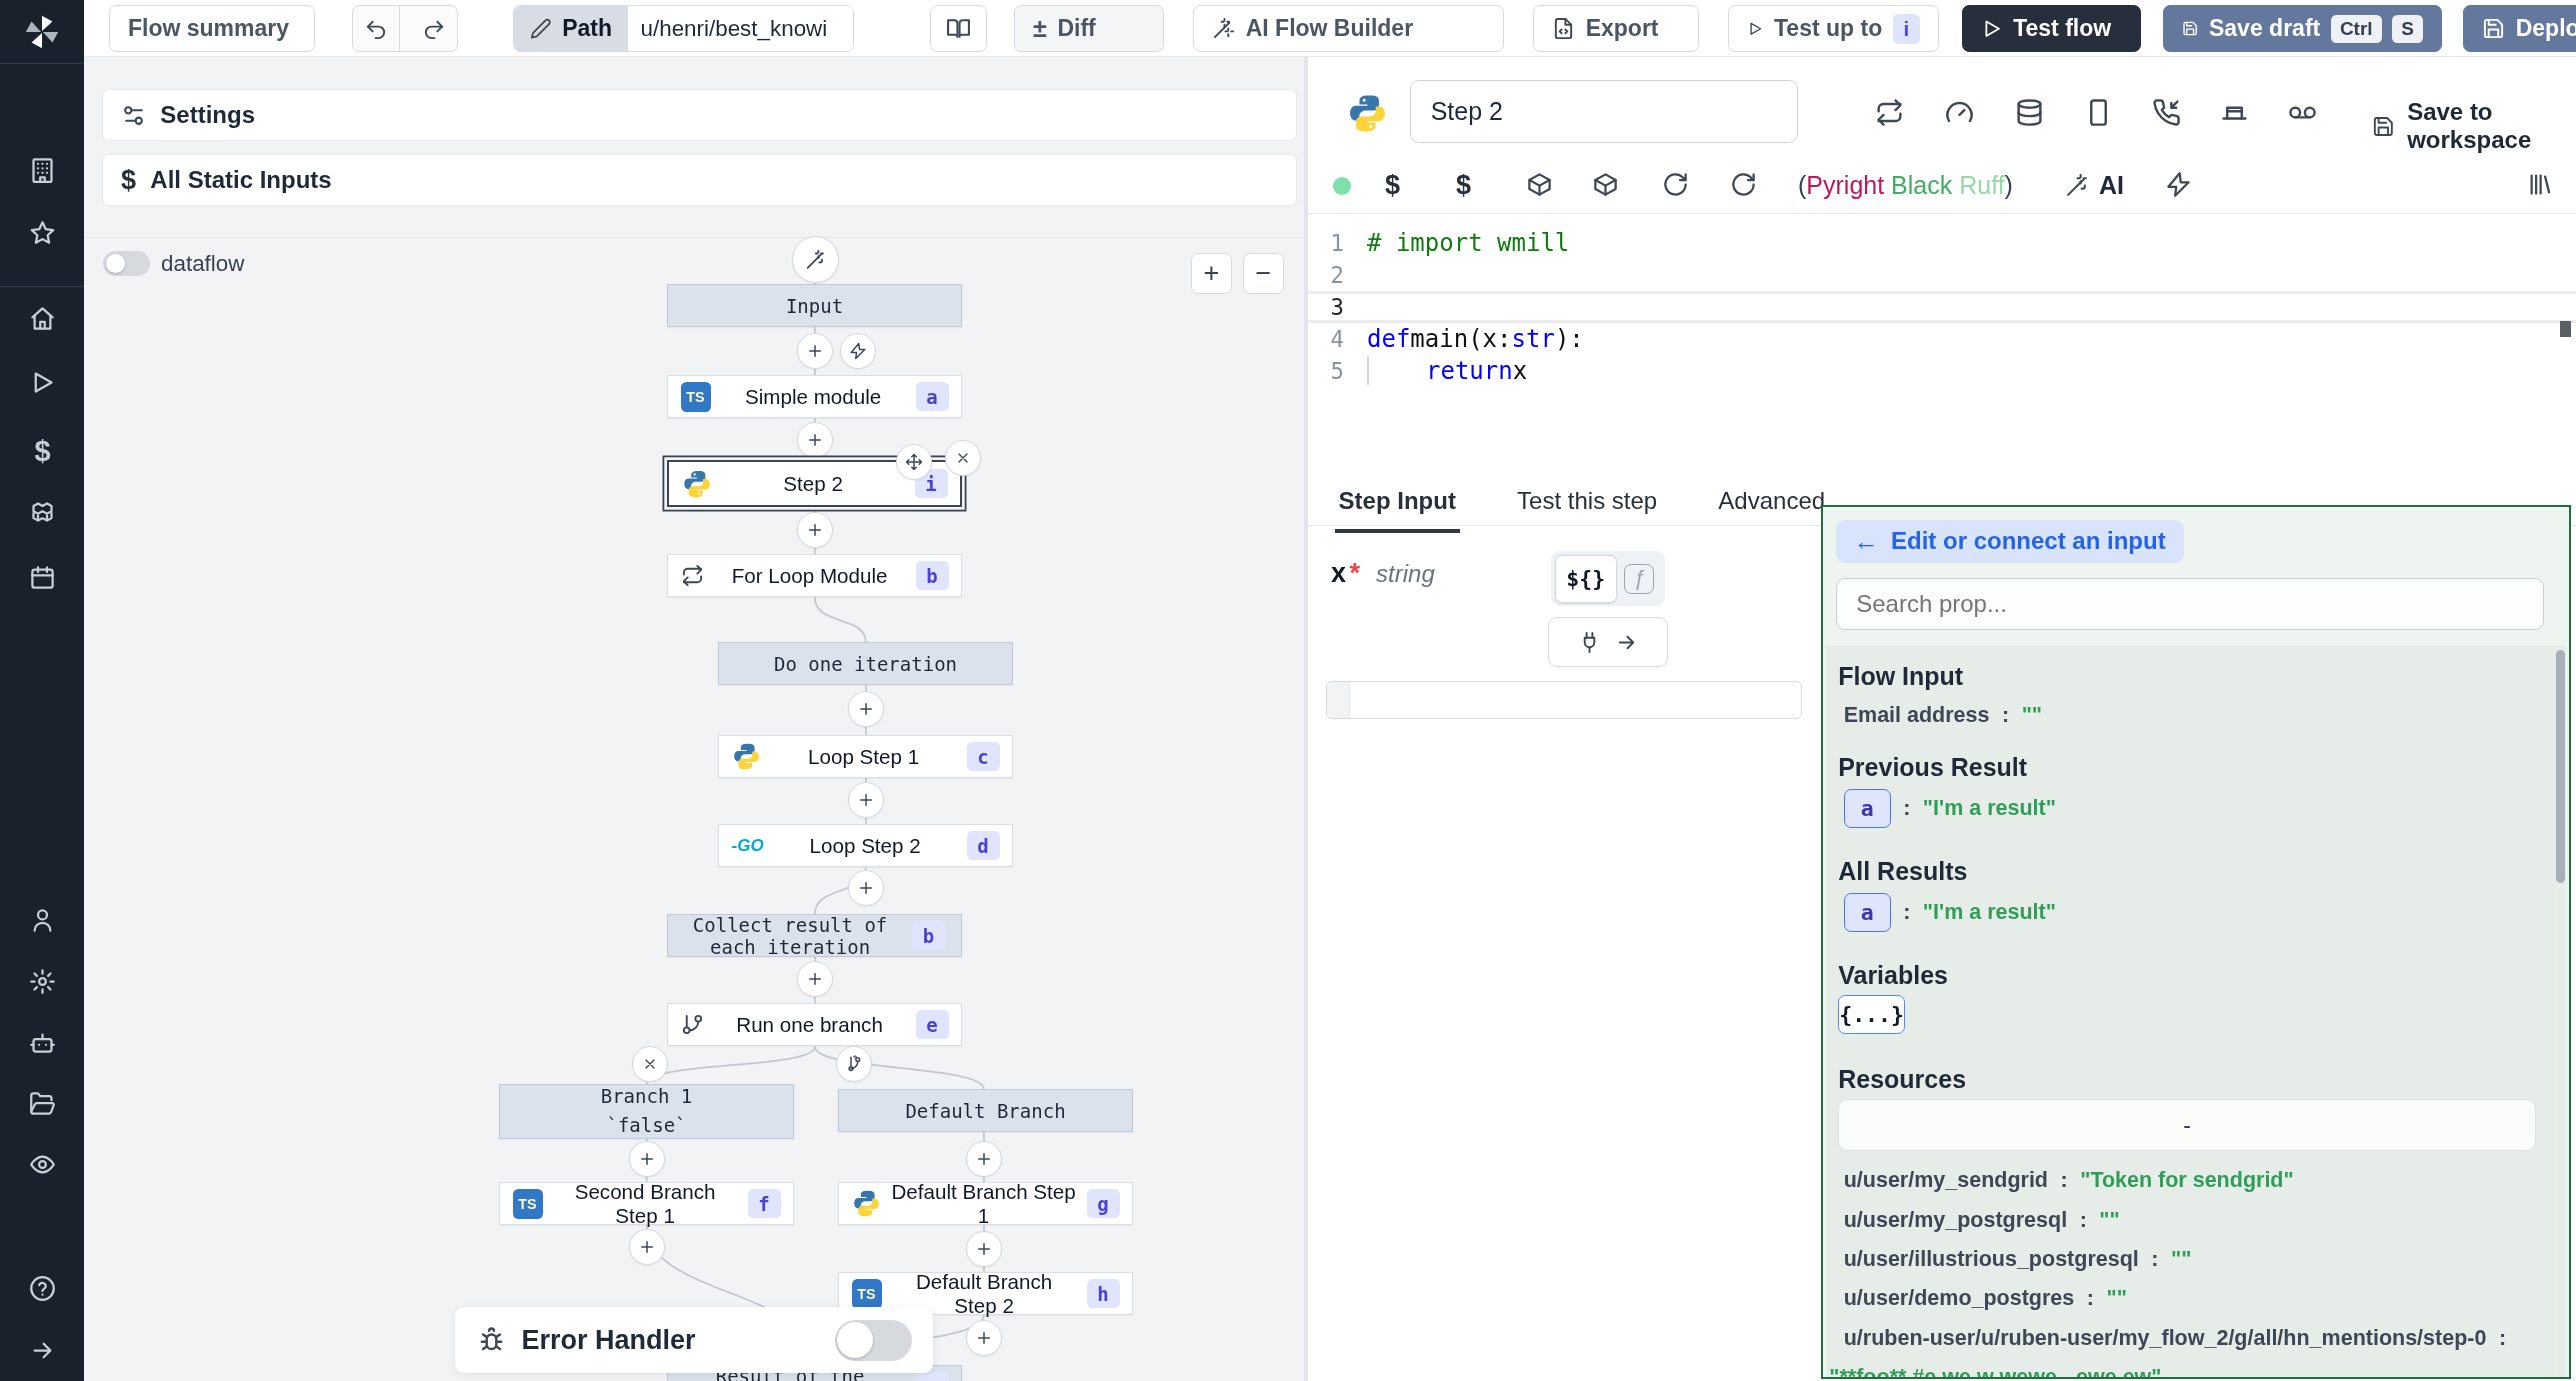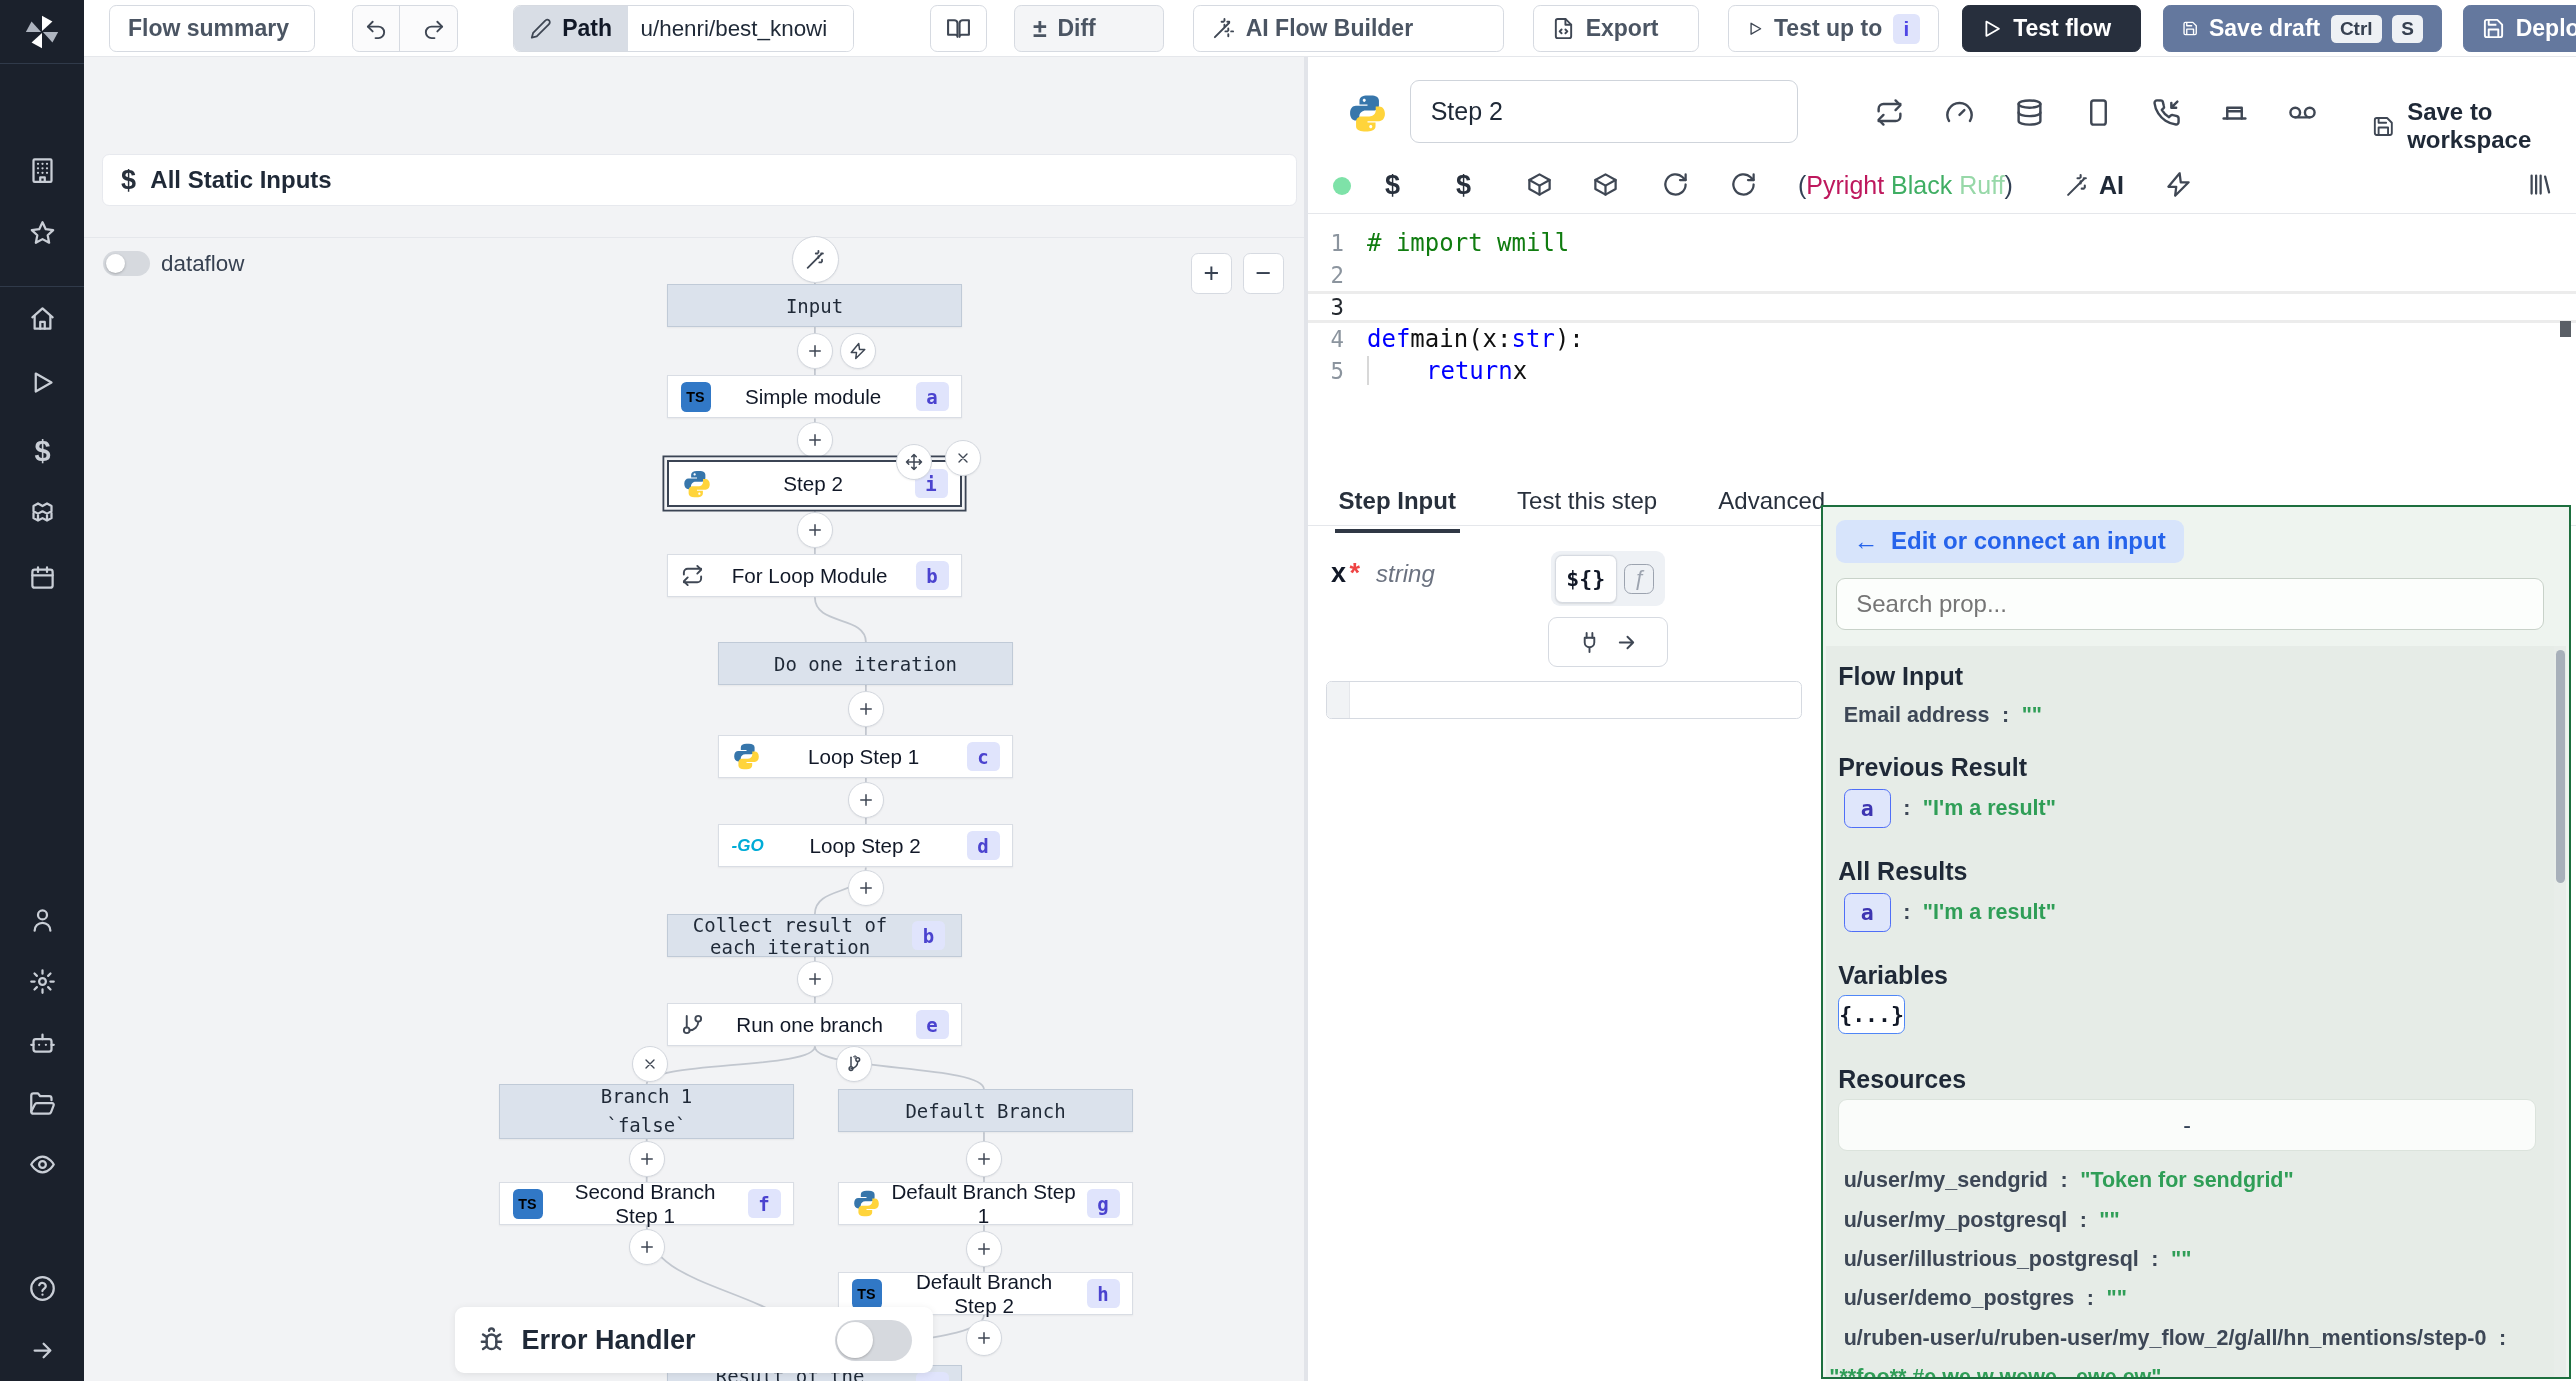--- a/index.html
+++ b/index.html
@@ -40,21 +40,21 @@
             box-shadow:0 0.9px 1.8px rgba(0,0,0,.06); }
   .node { position:absolute; height:43px; background:#fff; border:0.9px solid #d9dde4; border-radius:0;
           display:flex; align-items:center; padding:0 12.5px; gap:10.7px; cursor:pointer;
           box-shadow:0 0.9px 1.8px rgba(0,0,0,.05); }
   .node .lbl { flex:1; text-align:center; font-size:20.6px; color:#111827; }
   .node.vnode { background:#dbe2ec; border-color:#c0cad7; justify-content:center; }
   .node.vnode .lbl { font-family:"DejaVu Sans Mono", monospace; font-size:19px; color:#1f2937; }
   .node.sel { border:2.7px solid #3b4454; box-shadow:0 0 0 2.7px #f2f3f5, 0 0 0 4.5px #3b4454; }
   .nbadge { background:#e0e4fc; color:#4b43cf; font-weight:700; font-size:19px; border-radius:5.4px;
             padding:3.6px 10.7px; font-family:"DejaVu Sans Mono", monospace; }
-  .tsicon { width:30px; height:30px; background:#3178c6; color:#000000; border-radius:5.4px; font-size:14.3px;
+  .tsicon { width:30px; height:30px; background:#3178c6; color:#fef9c3; border-radius:5.4px; font-size:14.3px;
             font-weight:700; display:flex; align-items:center; justify-content:center; }
   .goicon { color:#00acd7; font-weight:700; font-style:italic; font-size:17px; letter-spacing:0; }
 
   
   #rpanel { left:1308px; top:57px; width:1268px; height:1324px; background:#fff; }
   #vdiv { left:1304px; top:57px; width:3.6px; height:1324px; background:#e2e4e9; }
   .hicon { position:absolute; width:29px; height:29px; cursor:pointer; }
   #stepname { position:absolute; left:1410px; top:81px; width:388px; height:63px; border:0.9px solid #cfd4db;
               border-radius:9px; font-size:25px; color:#1f2937; padding:0 19.7px; outline:none;
               font-family:"Liberation Sans", sans-serif; }
@@ -252,20 +252,28 @@
     <button class="tbtn slate" style="left:2379px;width:166px">
       <svg viewBox="0 0 24 24" width="23" height="23" style="stroke:#fff;fill:none;stroke-width:2;stroke-linejoin:round">
           <path d="M19 21H5a2 2 0 0 1-2-2V5a2 2 0 0 1 2-2h11l5 5v11a2 2 0 0 1-2 2z"></path>
           <path d="M17 21v-8H7v8M7 3v5h8"></path>
         </svg>
       <span>Deploy</span>
     </button>
   </div>
 
   <div id="canvas" class="abs">
+    <div class="card" style="top:32px">
+      <svg class="icd" viewBox="0 0 24 24" width="25" height="25">
+          <path d="M20 7h-9M14 17H5"></path>
+          <circle cx="17" cy="17" r="3"></circle>
+          <circle cx="7" cy="7" r="3"></circle>
+        </svg>
+      <span>Settings</span>
+    </div>
     <div class="card" style="top:97px">
       <span style="font-size:27px;font-weight:600;color:#28303c">$</span>
       <span>All Static Inputs</span>
     </div>
     <div class="abs" style="left:0;top:180px;width:1222px;border-top:0.9px solid #e5e7eb"></div>
 
     <div class="toggle" style="left:19px;top:194px;width:47px;height:25px;position:absolute">
       <div class="knob" style="width:19.7px;height:19.7px"></div>
     </div>
     <span class="abs" style="left:77px;top:194px;font-size:22.4px;color:#374151">dataflow</span>

